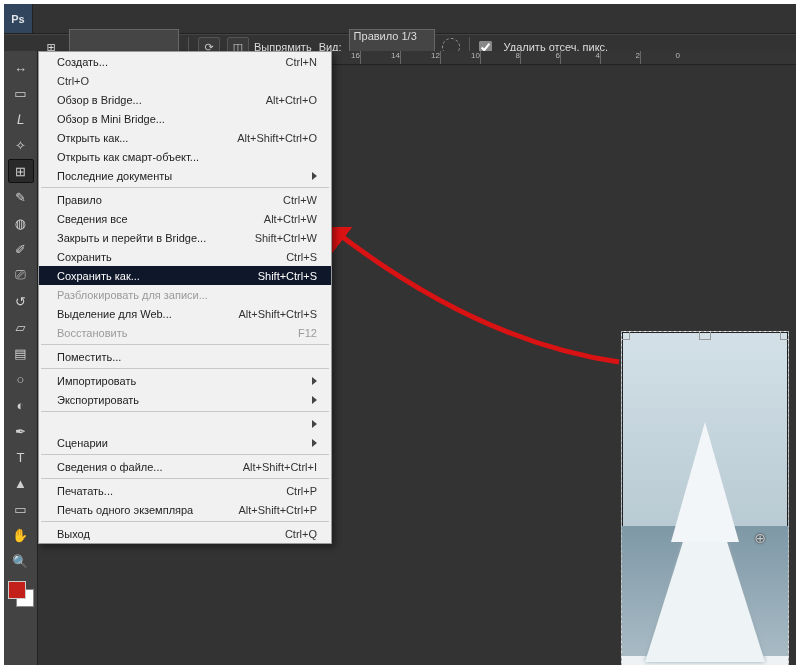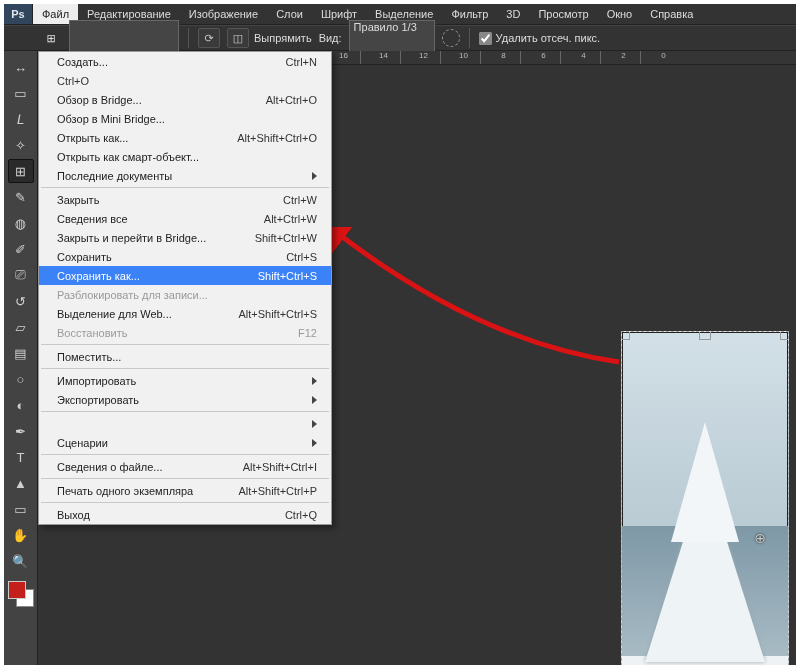--- a/index.html
+++ b/index.html
@@ -15,21 +15,21 @@
     overflow: hidden;
   }
 
   
   .menubar {
     display: flex;
     align-items: stretch;
     background: #333333;
     color: #dddddd;
     font-size: 11px;
-    height: 21px;
+    height: 30px;
     border-bottom: 1px solid #222;
   }
   .logo {
     width: 29px;
     display: flex;
     align-items: center;
     justify-content: center;
     background: #31455c;
     color: #dfe4ea;
     font-weight: bold;
@@ -98,21 +98,21 @@
   }
   .tool-col .swatches .fg { position:absolute; left:0; top:0; width:18px; height:18px; background:#c4201b; border:1px solid #ccc; }
   .tool-col .swatches .bg { position:absolute; right:0; bottom:0; width:18px; height:18px; background:#fff; border:1px solid #888; }
 
   .ruler {
     position:absolute; left:34px; right:0; top:0; height:14px;
     background:#353535; color:#bbb; font-size:8px;
     display:flex;
     border-bottom:1px solid #222;
   }
-  .ruler .seg { width:40px; text-align:center; padding-left:6px; border-left:1px solid #666; }
+  .ruler .seg { width:40px; text-align:right; padding-left:6px; border-left:1px solid #666; }
   .ruler .spacer { width:282px; }
 
   
   .dropdown {
     position:absolute;
     left:34px; top:0px;
     width:294px;
     background:#f1f1f1;
     border:1px solid #999;
     box-shadow:3px 3px 6px rgba(0,0,0,.4);
@@ -123,21 +123,21 @@
   .dropdown .row {
     display:flex; align-items:center;
     height:19px;
     padding:0 14px 0 18px;
     position:relative;
   }
   .dropdown .row .lbl { flex:1; white-space:nowrap; }
   .dropdown .row .shc { color:#333; font-size:11px; }
   .dropdown .row.disabled { color:#9a9a9a; }
   .dropdown .row.disabled .shc { color:#9a9a9a; }
-  .dropdown .row.selected { background:#3b82f6; color:#fff; }
+  .dropdown .row.selected { background:#0f172a; color:#fff; }
   .dropdown .row.selected .shc { color:#fff; }
   .dropdown .row .submenu-arrow {
     margin-left:auto;
     width:0;height:0;border-top:4px solid transparent;border-bottom:4px solid transparent;border-left:5px solid #444;
   }
   .dropdown hr { border:none; border-top:1px solid #c8c8c8; margin:2px 2px; }
 
   
   .arrow-svg {
     position:absolute;
@@ -181,47 +181,34 @@
   .bgtrees{position:absolute;left:0;right:0;bottom:24px;height:130px;background:linear-gradient(#7e98a6,#a8bbc5);}
 
 </style>
 </head>
 <body>
 
 <div class="shot">
 
   <div class="menubar">
     <div class="logo">Ps</div>
-    <div class="menubar-items">
-        <div class="menu-item open">Файл</div>
-        <div class="menu-item">Редактирование</div>
-        <div class="menu-item">Изображение</div>
-        <div class="menu-item">Слои</div>
-        <div class="menu-item">Шрифт</div>
-        <div class="menu-item">Выделение</div>
-        <div class="menu-item">Фильтр</div>
-        <div class="menu-item">3D</div>
-        <div class="menu-item">Просмотр</div>
-        <div class="menu-item">Окно</div>
-        <div class="menu-item">Справка</div>
-      </div>
   </div>
 
   <div class="optbar">
     <div class="group">⊞</div>
     <div class="select-like" style="width:110px;"></div>
     <div class="sep"></div>
     <div class="icon-btn">⟳</div>
     <div class="icon-btn">◫</div>
     <span style="margin-left:-2px;">Выпрямить</span>
     <span>Вид:</span>
     <div class="select-like" style="width:86px;">Правило 1/3</div>
     <div class="gear"></div>
     <div class="sep"></div>
-    <label style="display:flex;align-items:center;gap:4px;">
+    <label style="display:flex;align-items:center;gap:12px;">
       <input type="checkbox" checked="" style="">
       <span>Удалить отсеч. пикс.</span>
     </label>
   </div>
 
   <div class="workspace">
 
     <div class="tool-col">
         <div class="tool">↔</div>
         <div class="tool">▭</div>
@@ -285,21 +272,21 @@
         </div>
         <div class="row">
           <span class="lbl">Открыть как смарт-объект...</span>
         </div>
         <div class="row">
           <span class="lbl">Последние документы</span>
           <span class="submenu-arrow"></span>
         </div>
         <hr>
         <div class="row">
-          <span class="lbl">Закрыть</span>
+          <span class="lbl">Правило</span>
           <span class="shc">Ctrl+W</span>
         </div>
         <div class="row">
           <span class="lbl">Сведения все</span>
           <span class="shc">Alt+Ctrl+W</span>
         </div>
         <div class="row">
           <span class="lbl">Закрыть и перейти в Bridge...</span>
           <span class="shc">Shift+Ctrl+W</span>
         </div>
@@ -342,20 +329,24 @@
         <div class="row">
           <span class="lbl">Сценарии</span>
           <span class="submenu-arrow"></span>
         </div>
         <hr>
         <div class="row">
           <span class="lbl">Сведения о файле...</span>
           <span class="shc">Alt+Shift+Ctrl+I</span>
         </div>
         <hr>
+        <div class="row">
+          <span class="lbl">Печатать...</span>
+          <span class="shc">Ctrl+P</span>
+        </div>
         <div class="row">
           <span class="lbl">Печать одного экземпляра</span>
           <span class="shc">Alt+Shift+Ctrl+P</span>
         </div>
         <hr>
         <div class="row">
           <span class="lbl">Выход</span>
           <span class="shc">Ctrl+Q</span>
         </div>
       </div>

